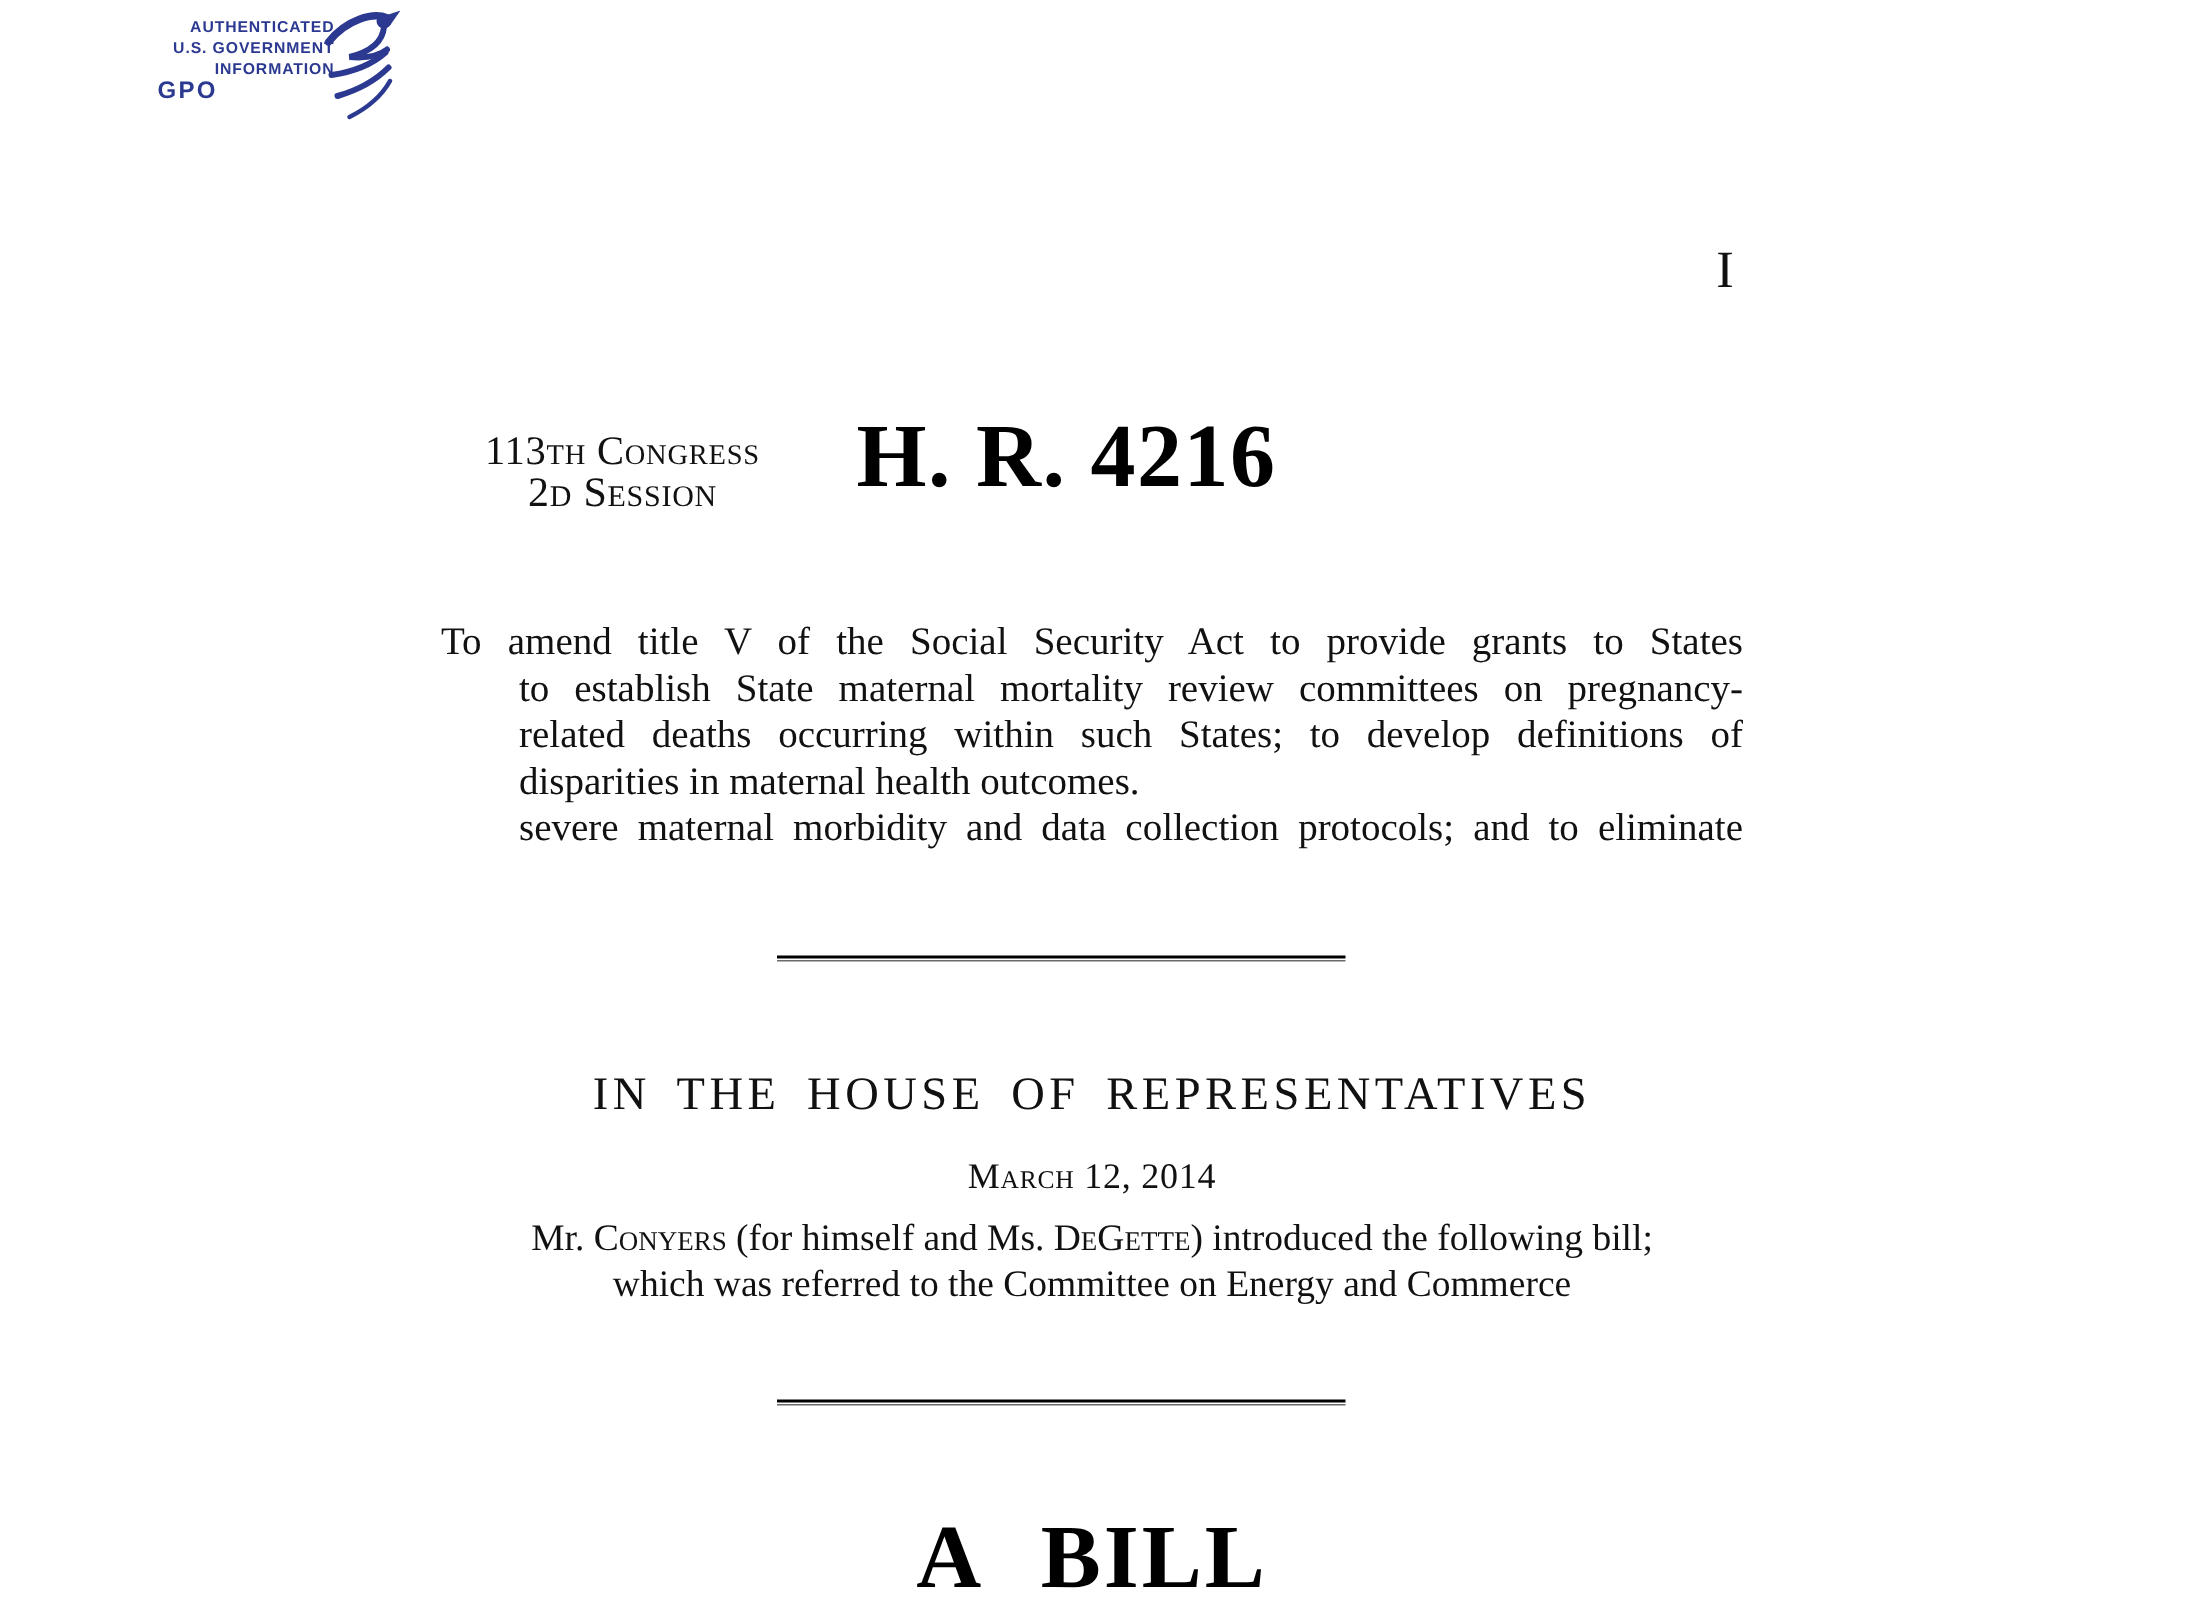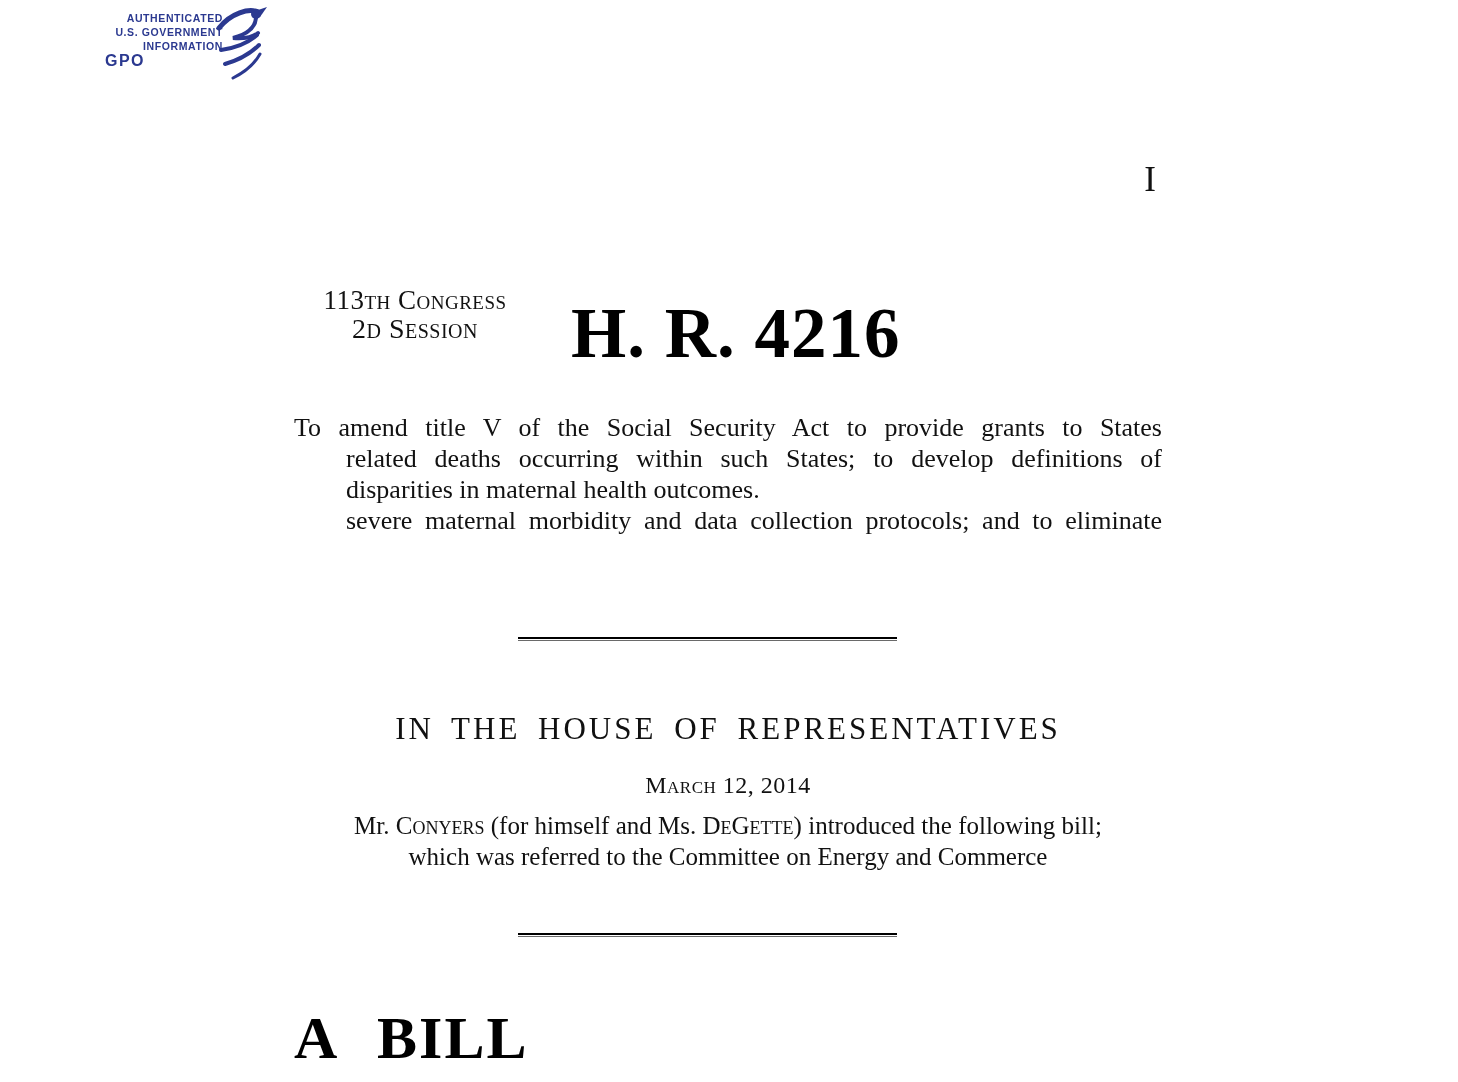--- a/index.html
+++ b/index.html
@@ -41,25 +41,24 @@
     text-align: center;
     font-size: 35px;
   }
 
   
   .congress-block { left: 294px; top: 286px; width: 242px; text-align: center; }
   .congress-line { font-size: 27px; line-height: 29px; letter-spacing: 0.5px; text-align: center; }
   .session-line  { font-size: 28px; line-height: 27px; letter-spacing: 0.5px; }
   .bill-number {
     left: 571px; top: 274px;
-    font-size: 71px; line-height: 1;
+    font-size: 60px; line-height: 1;
     font-weight: bold;
     letter-spacing: 1px;
     color: #000;
-    margin-top: 24px;
   }
 
   
   .long-title { left: 294px; top: 412px; width: 868px; font-size: 26px; }
   .lt-line { line-height: 31px; text-align: justify; text-align-last: justify; }
   .lt-line.indent { padding-left: 52px; }
   .lt-line.last { text-align: left; text-align-last: left; }
 
   
   .rule {
@@ -88,20 +87,21 @@
   .sponsor-block {
     left: 280px; top: 810px; width: 896px;
     text-align: center;
     font-size: 25px;
     line-height: 31px;
   }
 
   
   .bill-heading {
     left: 294px; top: 1004px; width: 868px;
+    text-align: center;
     font-size: 60px;
     font-weight: bold;
     letter-spacing: 2px;
     word-spacing: 24px;
     color: #000;
   }
 </style>
 </head>
 <body>
 
@@ -133,20 +133,21 @@
 
 <div class="abs congress-block">
   <div class="congress-line sc">113th Congress</div>
   <div class="session-line sc">2d Session</div>
 </div>
 
 <div class="abs bill-number">H. R. 4216</div>
 
 <div class="abs long-title">
   <div class="lt-line">To amend title V of the Social Security Act to provide grants to States</div>
+  <div class="lt-line indent">to establish State maternal mortality review committees on pregnancy-</div>
   <div class="lt-line indent">related deaths occurring within such States; to develop definitions of</div>
   <div class="lt-line indent last">disparities in maternal health outcomes.</div>
   <div class="lt-line indent">severe maternal morbidity and data collection protocols; and to eliminate</div>
 </div>
 
 <div class="abs rule rule-top"></div>
 
 <div class="abs chamber-heading">IN THE HOUSE OF REPRESENTATIVES</div>
 
 <div class="abs date-line sc">March 12, 2014</div>

